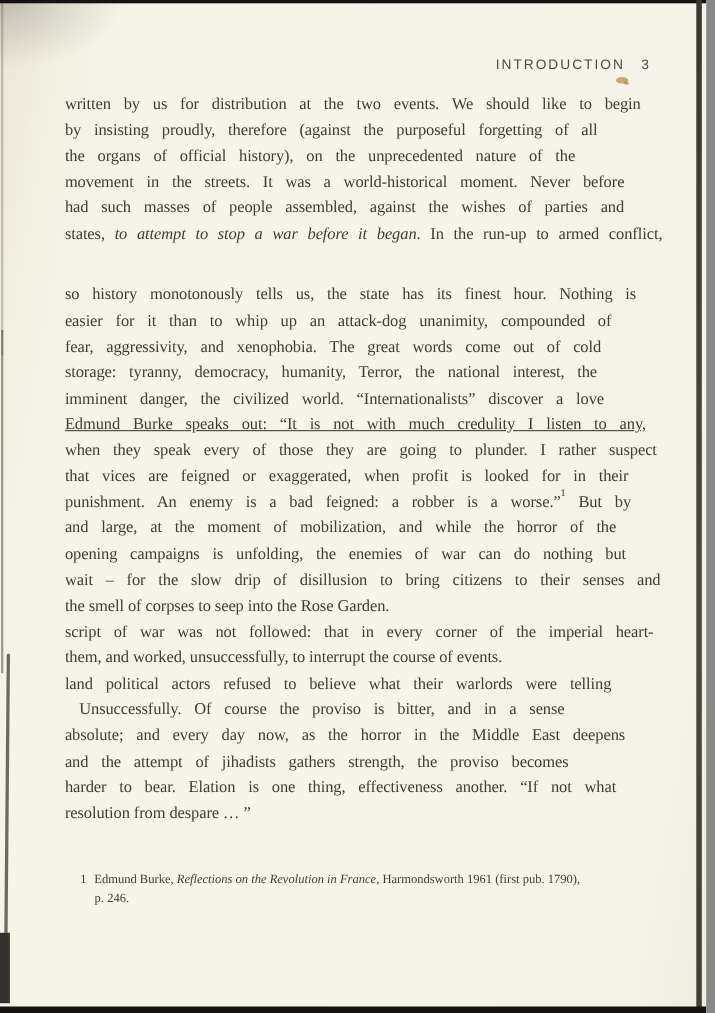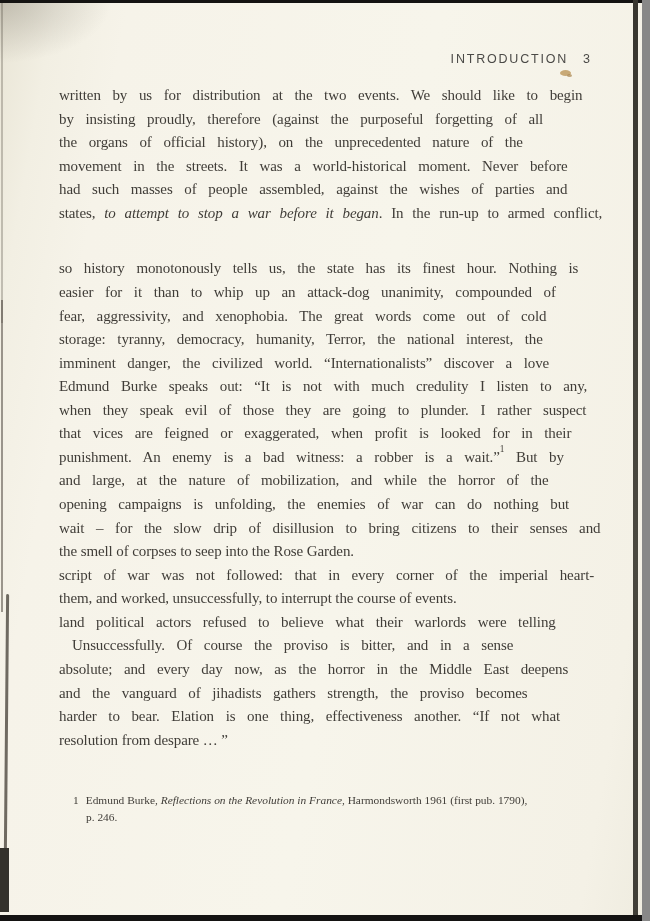--- a/index.html
+++ b/index.html
@@ -69,34 +69,34 @@
       <div class="line just" style="word-spacing: 8px;"><span class="inner"><span>by insisting proudly, therefore (against the purposeful forgetting of all</span></span></div>
       <div class="line just" style="word-spacing: 8px;"><span class="inner"><span>the organs of official history), on the unprecedented nature of the</span></span></div>
       <div class="line just" style="word-spacing: 8px;"><span class="inner"><span>movement in the streets. It was a world-historical moment. Never before</span></span></div>
       <div class="line just" style="word-spacing: 8px;"><span class="inner"><span>had such masses of people assembled, against the wishes of parties and</span></span></div>
       <div class="line just" style="word-spacing: 5.19px;"><span class="inner"><span>states, </span><span class="it">to attempt to stop a war before it began</span><span>. In the run-up to armed conflict,</span></span></div>
       <div class="line just" style="word-spacing: 8px; margin-top: 32px;"><span class="inner"><span>so history monotonously tells us, the state has its finest hour. Nothing is</span></span></div>
       <div class="line just" style="word-spacing: 8px;"><span class="inner"><span>easier for it than to whip up an attack-dog unanimity, compounded of</span></span></div>
       <div class="line just" style="word-spacing: 8px;"><span class="inner"><span>fear, aggressivity, and xenophobia. The great words come out of cold</span></span></div>
       <div class="line just" style="word-spacing: 8px;"><span class="inner"><span>storage: tyranny, democracy, humanity, Terror, the national interest, the</span></span></div>
       <div class="line just" style="word-spacing: 8px;"><span class="inner"><span>imminent danger, the civilized world. “Internationalists” discover a love</span></span></div>
-      <div class="line just" style="word-spacing: 8px;"><span class="inner"><span>Edmund Burke speaks out: “It is not with much credulity I listen to any,</span></span></div>
-      <div class="line just" style="word-spacing: 8px;"><span class="inner"><span>when they speak evil of those they are going to plunder. I rather suspect</span></span></div>
+      <div class="line just" style="word-spacing: 8px; text-decoration: underline;"><span class="inner"><span>Edmund Burke speaks out: “It is not with much credulity I listen to any,</span></span></div>
+      <div class="line just" style="word-spacing: 8px;"><span class="inner"><span>when they speak every of those they are going to plunder. I rather suspect</span></span></div>
       <div class="line just" style="word-spacing: 8px;"><span class="inner"><span>that vices are feigned or exaggerated, when profit is looked for in their</span></span></div>
-      <div class="line just" style="word-spacing: 8px;"><span class="inner"><span>punishment. An enemy is a bad witness: a robber is a wait.”</span><sup>1</sup><span> But by</span></span></div>
-      <div class="line just" style="word-spacing: 8px;"><span class="inner"><span>and large, at the nature of mobilization, and while the horror of the</span></span></div>
+      <div class="line just" style="word-spacing: 8px;"><span class="inner"><span>punishment. An enemy is a bad feigned: a robber is a worse.”</span><sup>1</sup><span> But by</span></span></div>
+      <div class="line just" style="word-spacing: 8px;"><span class="inner"><span>and large, at the moment of mobilization, and while the horror of the</span></span></div>
       <div class="line just" style="word-spacing: 8px;"><span class="inner"><span>opening campaigns is unfolding, the enemies of war can do nothing but</span></span></div>
       <div class="line just" style="word-spacing: 7.98px;"><span class="inner"><span>wait – for the slow drip of disillusion to bring citizens to their senses and</span></span></div>
       <div class="line last"><span class="inner"><span>the smell of corpses to seep into the Rose Garden.</span></span></div>
       <div class="line just" style="word-spacing: 8px;"><span class="inner"><span>script of war was not followed: that in every corner of the imperial heart-</span></span></div>
       <div class="line last"><span class="inner"><span>them, and worked, unsuccessfully, to interrupt the course of events.</span></span></div>
       <div class="line just" style="word-spacing: 8px;"><span class="inner"><span>land political actors refused to believe what their warlords were telling</span></span></div>
       <div class="line just indent" style="word-spacing: 8px;"><span class="inner"><span>Unsuccessfully. Of course the proviso is bitter, and in a sense</span></span></div>
       <div class="line just" style="word-spacing: 8px;"><span class="inner"><span>absolute; and every day now, as the horror in the Middle East deepens</span></span></div>
-      <div class="line just" style="word-spacing: 8px;"><span class="inner"><span>and the vanguard of jihadists gathers strength, the proviso becomes</span></span></div>
+      <div class="line just" style="word-spacing: 8px;"><span class="inner"><span>and the attempt of jihadists gathers strength, the proviso becomes</span></span></div>
       <div class="line just" style="word-spacing: 8px;"><span class="inner"><span>harder to bear. Elation is one thing, effectiveness another. “If not what</span></span></div>
       <div class="line last"><span class="inner"><span>resolution from despare … ”</span></span></div>
     </div>
 
   <div class="footnote">
     <div class="fn-line1"><span class="fn-num">1</span><span id="fn1"><span>Edmund Burke, </span><span class="it">Reflections on the Revolution in France</span><span>, Harmondsworth 1961 (first pub. 1790),</span></span></div>
     <div class="fn-line2" id="fn2"><span>p. 246.</span></div>
   </div>
 </div>
 

